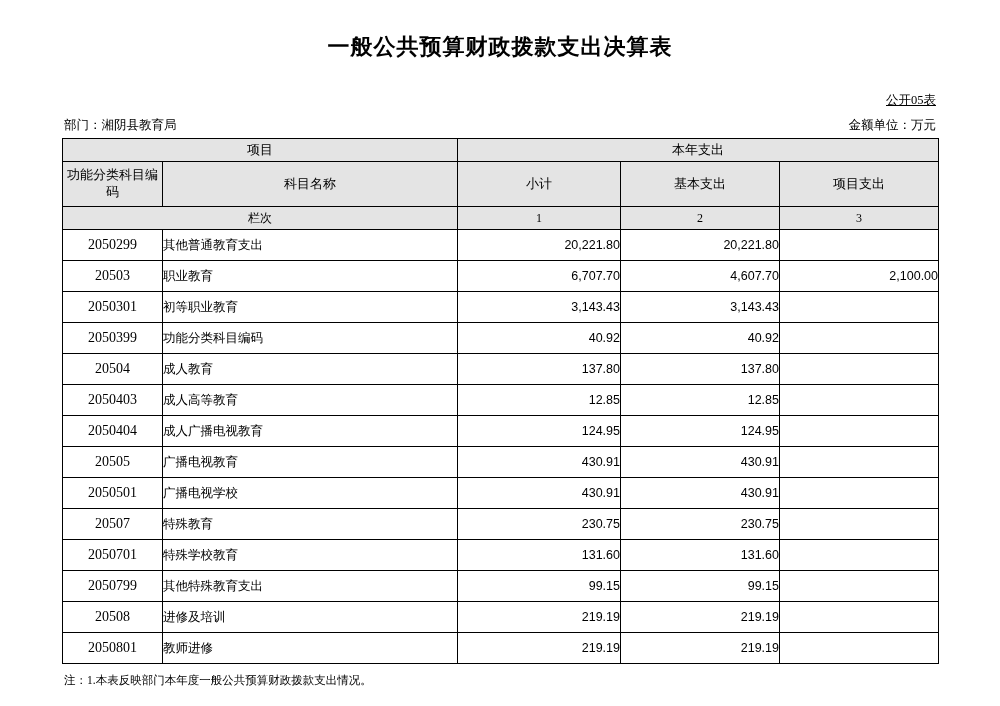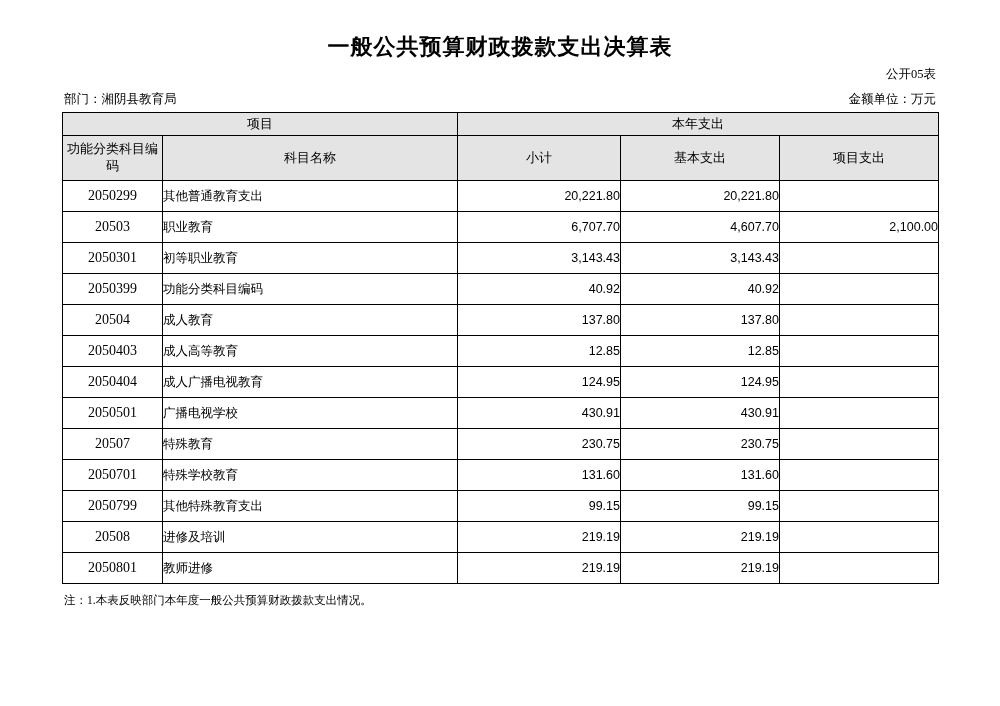--- a/index.html
+++ b/index.html
@@ -26,22 +26,23 @@
     font-size: 22px;
     font-weight: bold;
     letter-spacing: 1px;
     margin-top: 32px;
     margin-bottom: 0;
     font-family: "Liberation Serif", "DejaVu Serif", serif;
   }
   .sub-right {
     text-align: right;
     font-size: 12.5px;
-    margin-top: 4px;
+    margin-top: 30px;
     padding-right: 2px;
+    text-decoration: underline;
   }
   .meta-row {
     display: flex;
     justify-content: space-between;
     align-items: flex-end;
     font-size: 12.5px;
     margin-top: 8px;
     margin-bottom: 4px;
   }
   .meta-left {
@@ -137,20 +138,26 @@
       </tr>
       <tr>
         <td class="hdr hdr-tall two-line">
           <span>功能分类科目编码</span>
         </td>
         <td class="hdr hdr-tall">科目名称</td>
         <td class="hdr hdr-tall">小计</td>
         <td class="hdr hdr-tall">基本支出</td>
         <td class="hdr hdr-tall">项目支出</td>
       </tr>
+      <tr>
+        <td class="hdr-lane" colspan="2">栏次</td>
+        <td class="hdr-lane">1</td>
+        <td class="hdr-lane">2</td>
+        <td class="hdr-lane">3</td>
+      </tr>
 
       <tr>
         <td class="cell c-code">2050299</td>
         <td class="cell c-name">其他普通教育支出</td>
         <td class="cell c-num">20,221.80</td>
         <td class="cell c-num">20,221.80</td>
         <td class="cell c-num"></td>
       </tr>
       <tr>
         <td class="cell c-code">20503</td>
@@ -188,20 +195,27 @@
         <td class="cell c-num"></td>
       </tr>
       <tr>
         <td class="cell c-code">2050404</td>
         <td class="cell c-name">成人广播电视教育</td>
         <td class="cell c-num">124.95</td>
         <td class="cell c-num">124.95</td>
         <td class="cell c-num"></td>
       </tr>
       <tr>
+        <td class="cell c-code">20505</td>
+        <td class="cell c-name">广播电视教育</td>
+        <td class="cell c-num">430.91</td>
+        <td class="cell c-num">430.91</td>
+        <td class="cell c-num"></td>
+      </tr>
+      <tr>
         <td class="cell c-code">2050501</td>
         <td class="cell c-name">广播电视学校</td>
         <td class="cell c-num">430.91</td>
         <td class="cell c-num">430.91</td>
         <td class="cell c-num"></td>
       </tr>
       <tr>
         <td class="cell c-code">20507</td>
         <td class="cell c-name">特殊教育</td>
         <td class="cell c-num">230.75</td>

